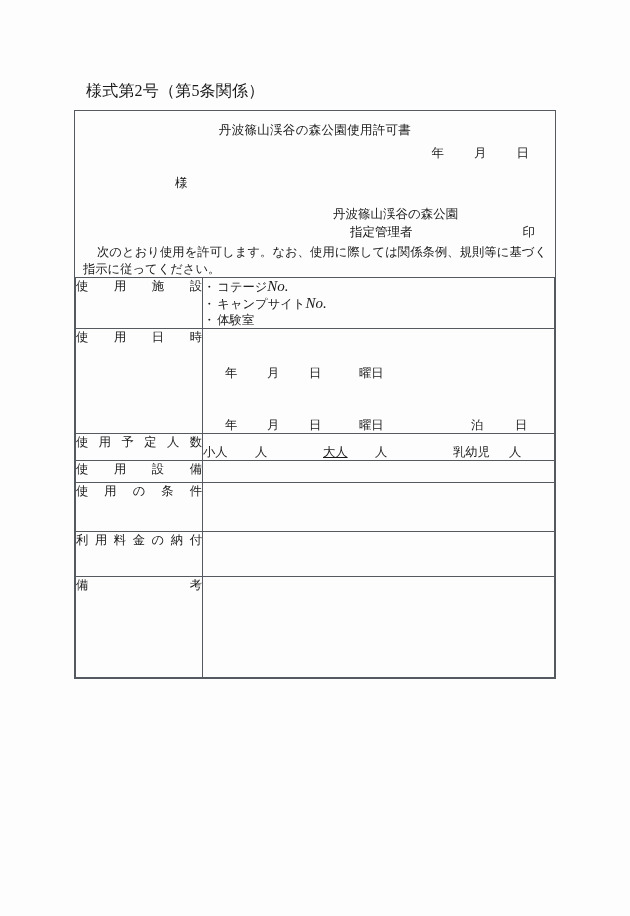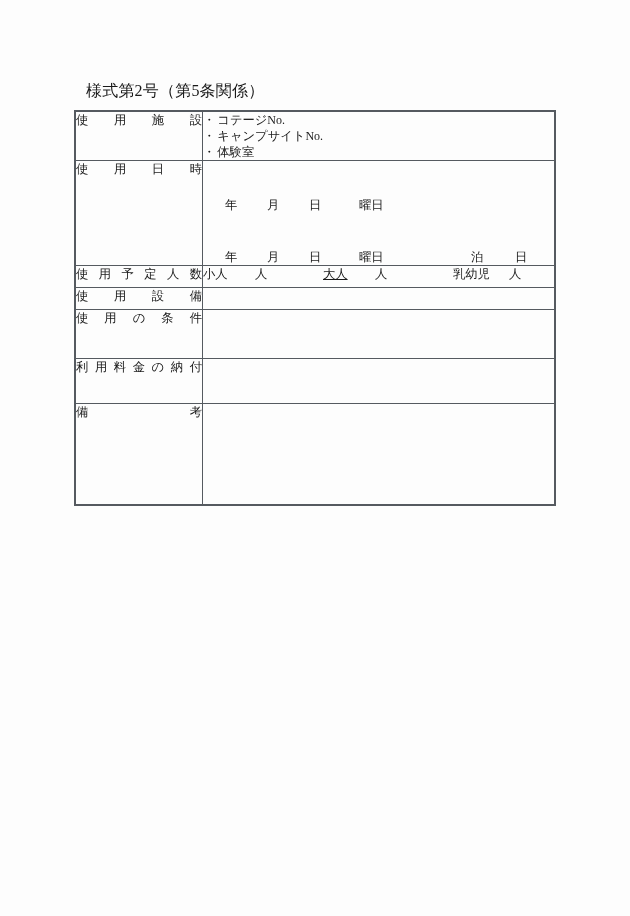--- a/index.html
+++ b/index.html
@@ -150,54 +150,71 @@
   tr.r-fee     td { height: 44px; }
   tr.r-note    td { height: 100px; }
 
   .bullet-line {
     line-height: 16px;
     white-space: nowrap;
   }
   .bullet-line .dot { margin-right: 2px; }
   .no-mark {
     font-family: "Liberation Serif", "DejaVu Serif", serif;
-    font-size: 12px;
+    font-size: 15px;
+    font-style: italic;
   }
 
   .dt-line {
     line-height: 16px;
     white-space: nowrap;
     padding-left: 22px;
     margin-top: 36px;
   }
   .dt-line .g1 { display: inline-block; width: 42px; }
   .dt-line .g2 { display: inline-block; width: 42px; }
   .dt-line .g3 { display: inline-block; width: 50px; }
   .dt-line .g4 { display: inline-block; width: 112px; }
   .dt-line .g5 { display: inline-block; width: 44px; }
 
   .people-line {
     line-height: 16px;
     white-space: nowrap;
   }
-  .people-line .p1 { display: inline-block; width: 52px; }
+  .people-line .p1 { display: inline-block; width: 52px; margin-top: 10px; }
   .people-line .p2 { display: inline-block; width: 68px; }
   .people-line .p3 { display: inline-block; width: 52px; text-decoration: underline; }
   .people-line .p4 { display: inline-block; width: 78px; }
   .people-line .p5 { display: inline-block; width: 56px; }
 </style>
 </head>
 <body>
 
 <div class="page">
 
   <div class="form-code">様式第2号（第5条関係）</div>
 
   <div class="doc-box">
 
+    <div class="header-block">
+
+      <div class="doc-title">丹波篠山渓谷の森公園使用許可書</div>
+
+      <div class="issue-date">
+        <span>年</span><span class="sp"></span><span>月</span><span class="sp"></span><span>日</span>
+      </div>
+
+      <div class="addressee">様</div>
+
+      <div class="issuer-org">丹波篠山渓谷の森公園</div>
+      <div class="issuer-role">指定管理者</div>
+      <div class="seal-mark">印</div>
+
+      <div class="body-text">次のとおり使用を許可します。なお、使用に際しては関係条例、規則等に基づく指示に従ってください。</div>
+    </div>
 
     <table class="form-table">
       <tbody>
 
         <tr class="r-facility">
           <td class="label-cell">
             <div class="label-text">
               <span>使</span>
               <span>用</span>
               <span>施</span>

